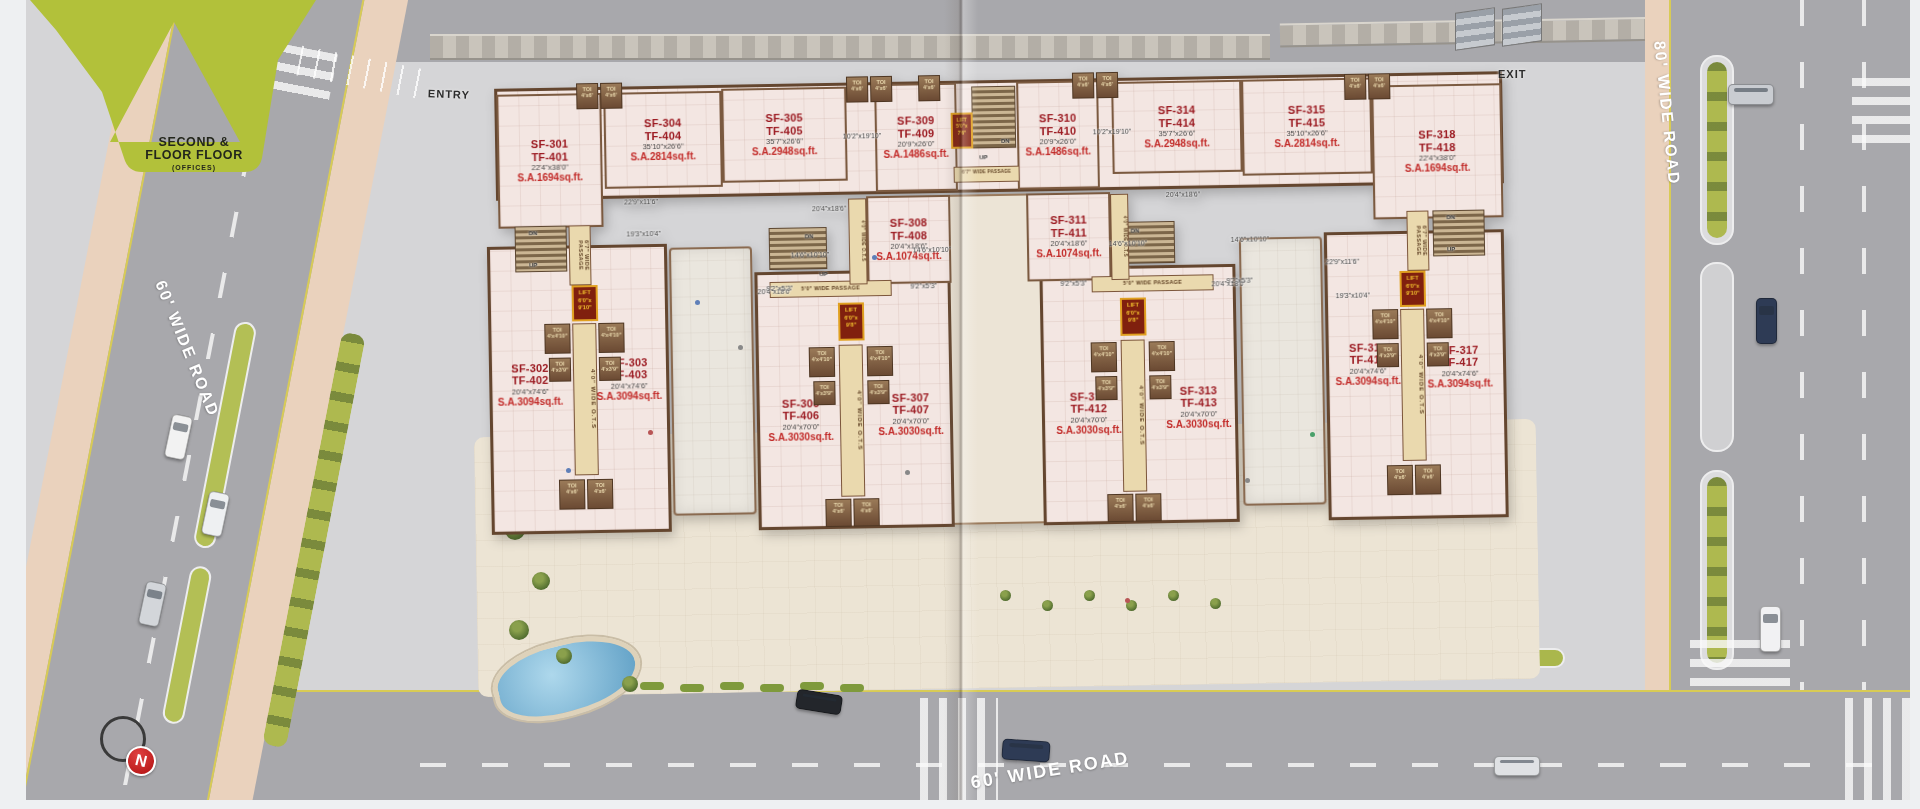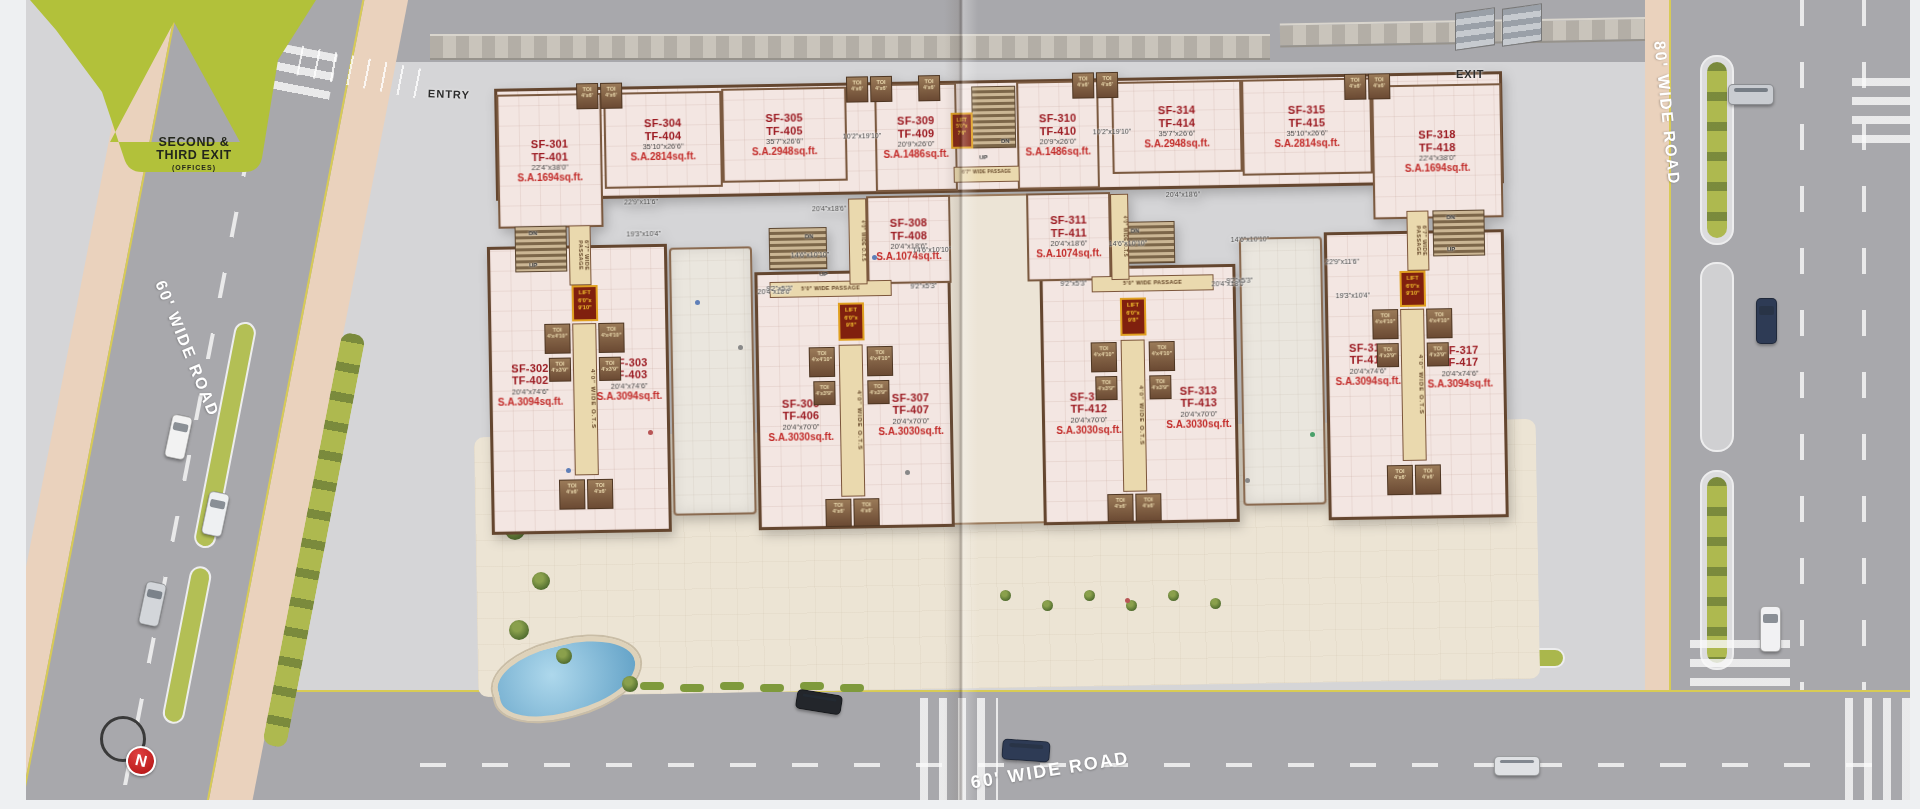--- a/index.html
+++ b/index.html
@@ -520,34 +520,34 @@
   <div class="pp" style="left:872px;top:255px;background:#5f7fb8"></div>
   <div class="pp" style="left:1245px;top:478px;background:#888"></div>
   <div class="pp" style="left:1310px;top:432px;background:#4aa06a"></div>
   <div class="pp" style="left:566px;top:468px;background:#5f7fb8"></div>
   <div class="pp" style="left:1125px;top:598px;background:#b85555"></div>
   <div class="pp" style="left:905px;top:470px;background:#888"></div>
 
   <div class="sign" style="left:1455px;top:10px"></div>
   <div class="sign" style="left:1502px;top:6px"></div>
   <div class="entrylab" style="left:428px;top:88px;transform:rotate(2deg)">ENTRY</div>
-  <div class="exitlab" style="left:1456px;top:68px">EXIT</div>
+  <div class="exitlab" style="left:1498px;top:68px">EXIT</div>
 
   <div class="rlab" style="left:168px;top:278px;transform:rotate(68deg);transform-origin:left top">60' WIDE ROAD</div>
   <div class="rlab" style="left:1668px;top:40px;transform:rotate(84deg);transform-origin:left top">80' WIDE ROAD</div>
   <div class="rlab" style="left:970px;top:760px;transform:rotate(-9deg);font-size:18px">60' WIDE ROAD</div>
 
   <div class="banner">
     <svg width="290" height="178" viewBox="0 0 290 178">
       <path fill-rule="evenodd" fill="#b2c13a" d="M2 0 H288 L250 60 L234 158 Q231 172 216 172 H114 Q100 172 96 158 L74 92 L28 30 Z
            M146 22 L212 142 L82 142 Z"></path>
     </svg>
     <div class="btitle">
       <span class="t1">SECOND &amp;</span>
-      <span class="t2">THIRD EXIT</span>
+      <span class="t2">FLOOR FLOOR</span>
       <span class="t3">(OFFICES)</span>
     </div>
   </div>
 
   <div class="comp"></div>
   <div class="north">
       <span>N</span>
     </div>
 
   <div class="fold"></div>

